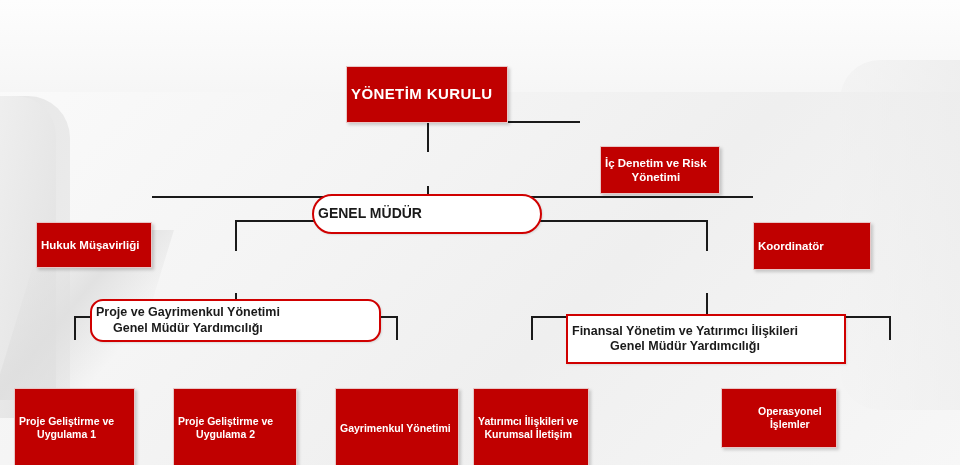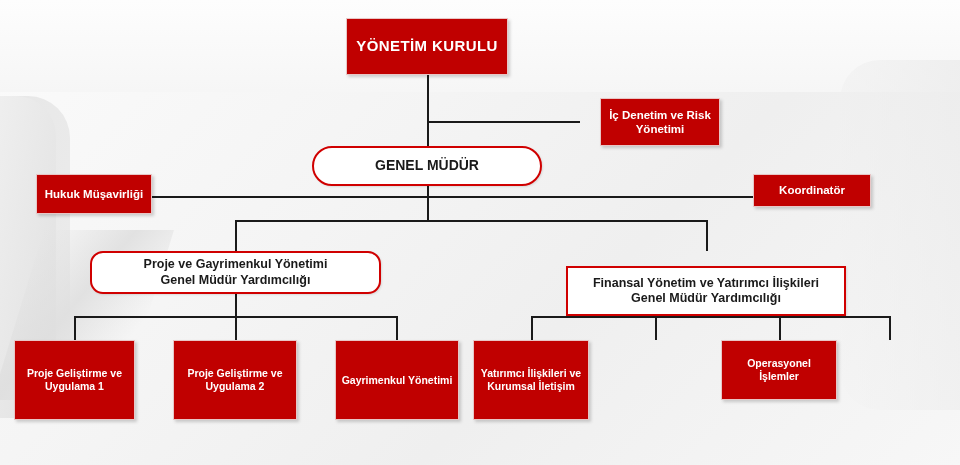--- a/index.html
+++ b/index.html
@@ -80,24 +80,24 @@
   }
   .conn-v { width: 2px; }
   .conn-h { height: 2px; }
 
   
   .node {
     position: absolute;
     box-sizing: border-box;
     display: flex;
     align-items: center;
-    justify-content: center;
     text-align: center;
     z-index: 3;
     line-height: 1.22;
+    margin-top: 48px;
   }
   .node .label {
     display: block;
     white-space: pre-line;
     padding: 0 4px;
   }
 
   
   .node.filled {
     background: #c00000;
@@ -163,25 +163,25 @@
 
   <div class="node filled size-sm" style="left:600px; top:98px; width:120px; height:48px;">
     <span class="label">İç Denetim ve Risk
 Yönetimi</span>
   </div>
 
   <div class="node outlined size-lg" style="left:312px; top:146px; width:230px; height:40px;">
     <span class="label">GENEL MÜDÜR</span>
   </div>
 
-  <div class="node filled size-sm" style="left:36px; top:174px; width:116px; height:40px;">
+  <div class="node filled size-sm" style="left:36px; top:174px; width:116px; height:46px;">
     <span class="label">Hukuk Müşavirliği</span>
   </div>
 
-  <div class="node filled size-sm" style="left:753px; top:174px; width:118px; height:33px;">
+  <div class="node filled size-sm" style="left:753px; top:174px; width:118px; height:48px;">
     <span class="label">Koordinatör</span>
   </div>
 
   <div class="node outlined size-md" style="left:90px; top:251px; width:291px; height:43px;border-radius:13px;">
     <span class="label">Proje ve Gayrimenkul Yönetimi
 Genel Müdür Yardımcılığı</span>
   </div>
 
   <div class="node outlined size-md" style="left:566px; top:266px; width:280px; height:50px;">
     <span class="label">Finansal Yönetim ve Yatırımcı İlişkileri
@@ -201,19 +201,19 @@
   <div class="node filled size-xs" style="left:335px; top:340px; width:124px; height:80px;">
     <span class="label">Gayrimenkul Yönetimi</span>
   </div>
 
   <div class="node filled size-xs" style="left:473px; top:340px; width:116px; height:80px;">
     <span class="label">Yatırımcı İlişkileri ve
 Kurumsal İletişim</span>
   </div>
 
 
-  <div class="node filled size-xs" style="left:721px; top:340px; width:116px; height:60px;">
+  <div class="node filled size-xs" style="left:721px; top:340px; width:116px; height:60px;padding-left:32px;">
     <span class="label">Operasyonel
 İşlemler</span>
   </div>
 
 
 </div>
 
 </body></html>

